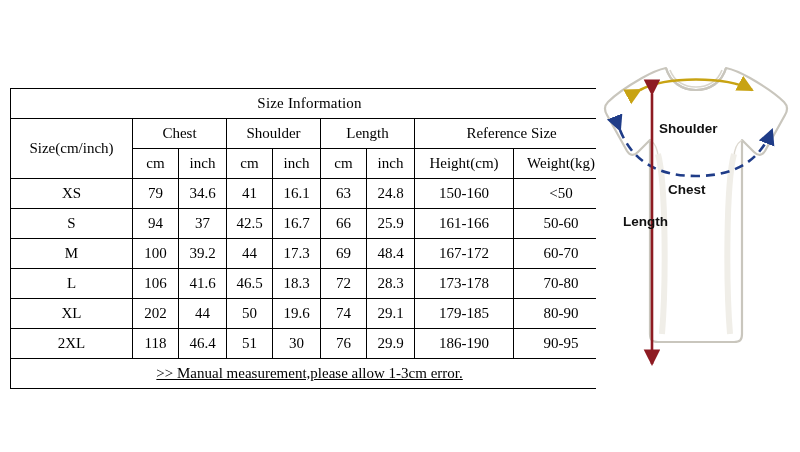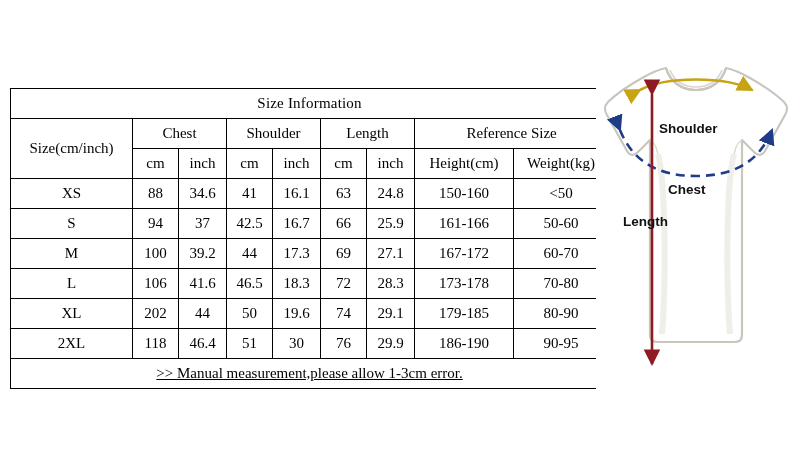--- a/index.html
+++ b/index.html
@@ -147,21 +147,21 @@
           <td>cm</td>
           <td>inch</td>
           <td>cm</td>
           <td>inch</td>
           <td class="refhdr">Height(cm)</td>
           <td class="refhdr">Weight(kg)</td>
         </tr>
 
         <tr>
           <td class="sizecol">XS</td>
-          <td>88</td>
+          <td>79</td>
           <td>34.6</td>
           <td>41</td>
           <td>16.1</td>
           <td>63</td>
           <td>24.8</td>
           <td>150-160</td>
           <td>&lt;50</td>
         </tr>
         <tr>
           <td class="sizecol">S</td>
@@ -174,21 +174,21 @@
           <td>161-166</td>
           <td>50-60</td>
         </tr>
         <tr>
           <td class="sizecol">M</td>
           <td>100</td>
           <td>39.2</td>
           <td>44</td>
           <td>17.3</td>
           <td>69</td>
-          <td>27.1</td>
+          <td>48.4</td>
           <td>167-172</td>
           <td>60-70</td>
         </tr>
         <tr>
           <td class="sizecol">L</td>
           <td>106</td>
           <td>41.6</td>
           <td>46.5</td>
           <td>18.3</td>
           <td>72</td>

